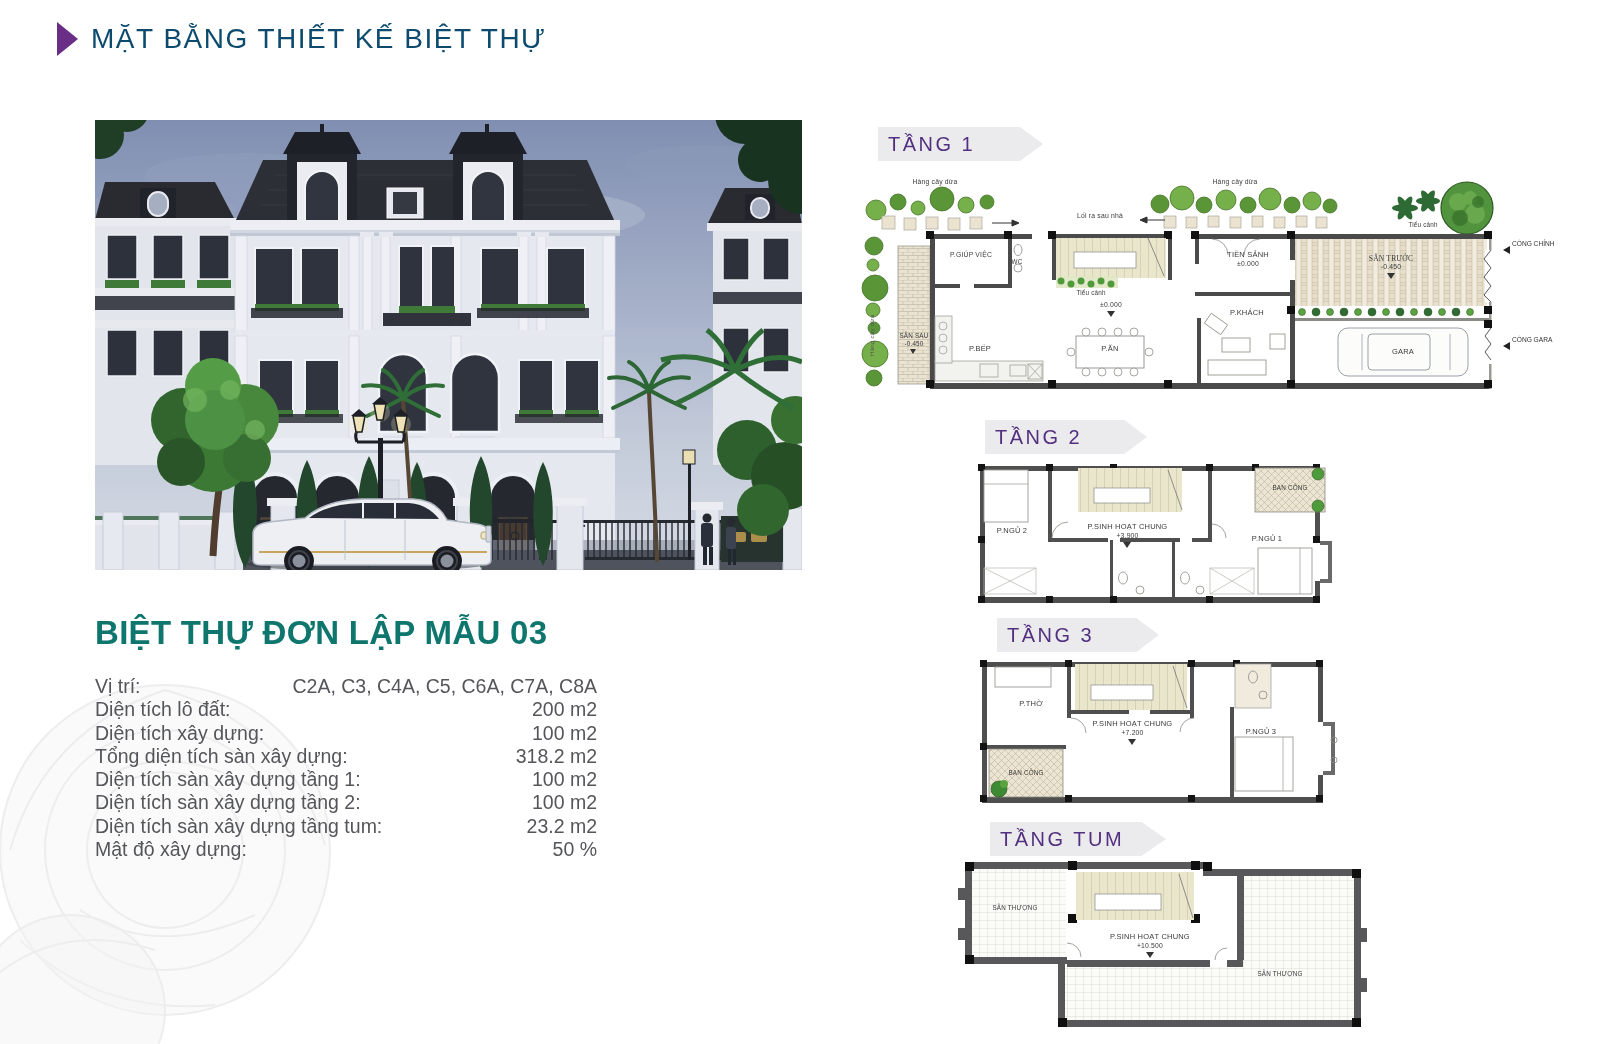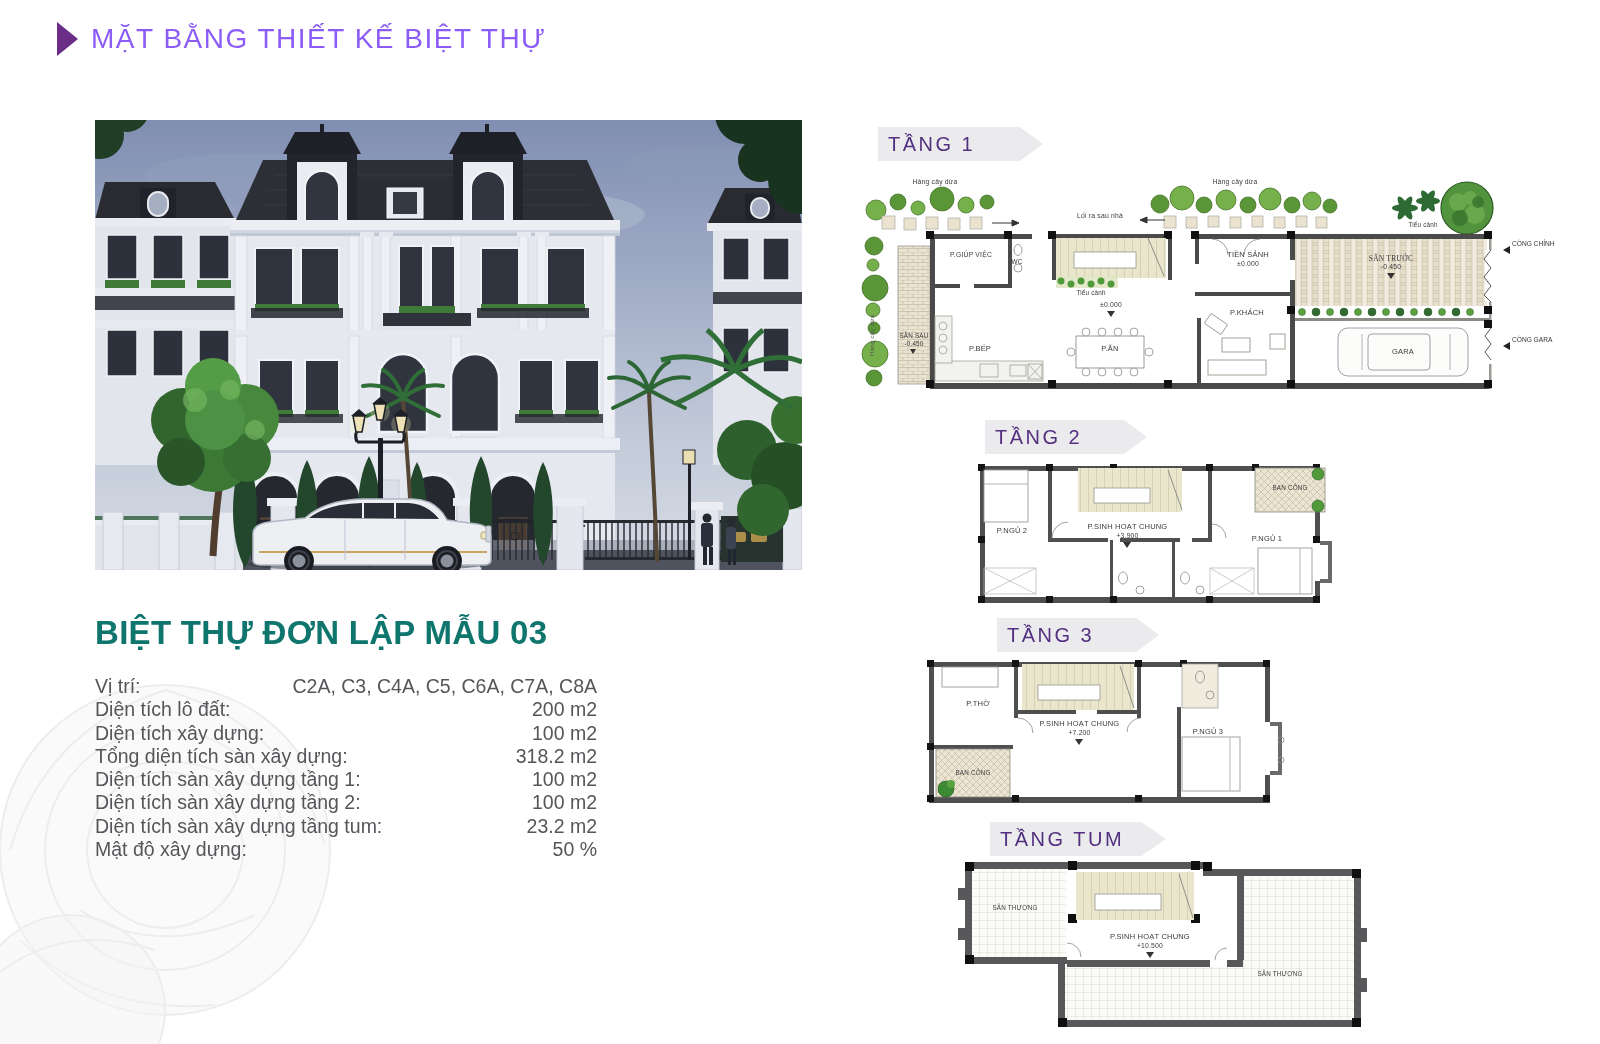--- a/index.html
+++ b/index.html
@@ -1,21 +1,21 @@
 <!DOCTYPE html>
 <html><head>
 <meta charset="utf-8">
 <style>
   html,body{margin:0;padding:0;}
   body{width:1600px;height:1044px;position:relative;background:#ffffff;overflow:hidden;
        font-family:"Liberation Sans","DejaVu Sans",sans-serif;}
   
   .hdr{position:absolute;left:57px;top:22px;display:flex;align-items:center;gap:13px;z-index:2;}
   .hdr .tri{width:0;height:0;border-left:21px solid #6b2e87;border-top:17px solid transparent;border-bottom:17px solid transparent;}
-  .hdr h1{margin:0;font-size:28px;font-weight:400;color:#8b5cf6;letter-spacing:1.5px;}
+  .hdr h1{margin:0;font-size:28px;font-weight:400;color:#0c4a6e;letter-spacing:1.5px;}
   
   .villa-title{position:absolute;left:95px;top:614px;font-size:33px;font-weight:700;color:#0f766e;letter-spacing:.3px;z-index:2;}
   .specs{position:absolute;left:95px;top:675px;width:502px;z-index:2;}
   .srow{display:flex;justify-content:space-between;align-items:baseline;font-size:19.5px;color:#55565a;line-height:23.3px;}
   .srow .val{text-align:right;white-space:nowrap;}
   
   .photo{position:absolute;left:95px;top:120px;width:707px;height:450px;overflow:hidden;z-index:2;}
   
   .banner{position:absolute;height:34px;background:#ebebee;display:flex;align-items:center;
           padding-left:10px;box-sizing:border-box;z-index:2;
@@ -735,21 +735,21 @@
   </g>
 </svg>
   <span class="plbl" style="left:20px;top:76px;width:64px;">P.NGỦ 2</span>
   <span class="plbl" style="left:105px;top:72px;width:125px;">P.SINH HOẠT CHUNG</span>
   <span class="plbl md" style="left:105px;top:82px;width:125px;">+3.900</span>
   <div class="vtri" style="left:163px;top:92px;"></div>
   <span class="plbl" style="left:272px;top:84px;width:70px;">P.NGỦ 1</span>
   <span class="plbl sm" style="left:296px;top:34px;width:68px;">BAN CÔNG</span>
 </div>
 
-<div class="plan" style="left:882px;top:645px;width:410px;height:166px;">
+<div class="plan" style="left:935px;top:645px;width:410px;height:166px;">
 <svg width="410" height="166" viewBox="0 0 410 166">
   <rect x="52" y="22" width="336" height="130" fill="#ffffff"></rect>
   <g fill="#4f4f50">
     <rect x="47" y="17" width="340" height="5"></rect>
         <rect x="47" y="152" width="340" height="6"></rect>
     <rect x="47" y="17" width="5" height="141"></rect>
         <rect x="383" y="17" width="5" height="60"></rect>
         <rect x="383" y="130" width="5" height="28"></rect>
     <rect x="132" y="17" width="4" height="56"></rect>
         <rect x="255" y="17" width="4" height="56"></rect>

